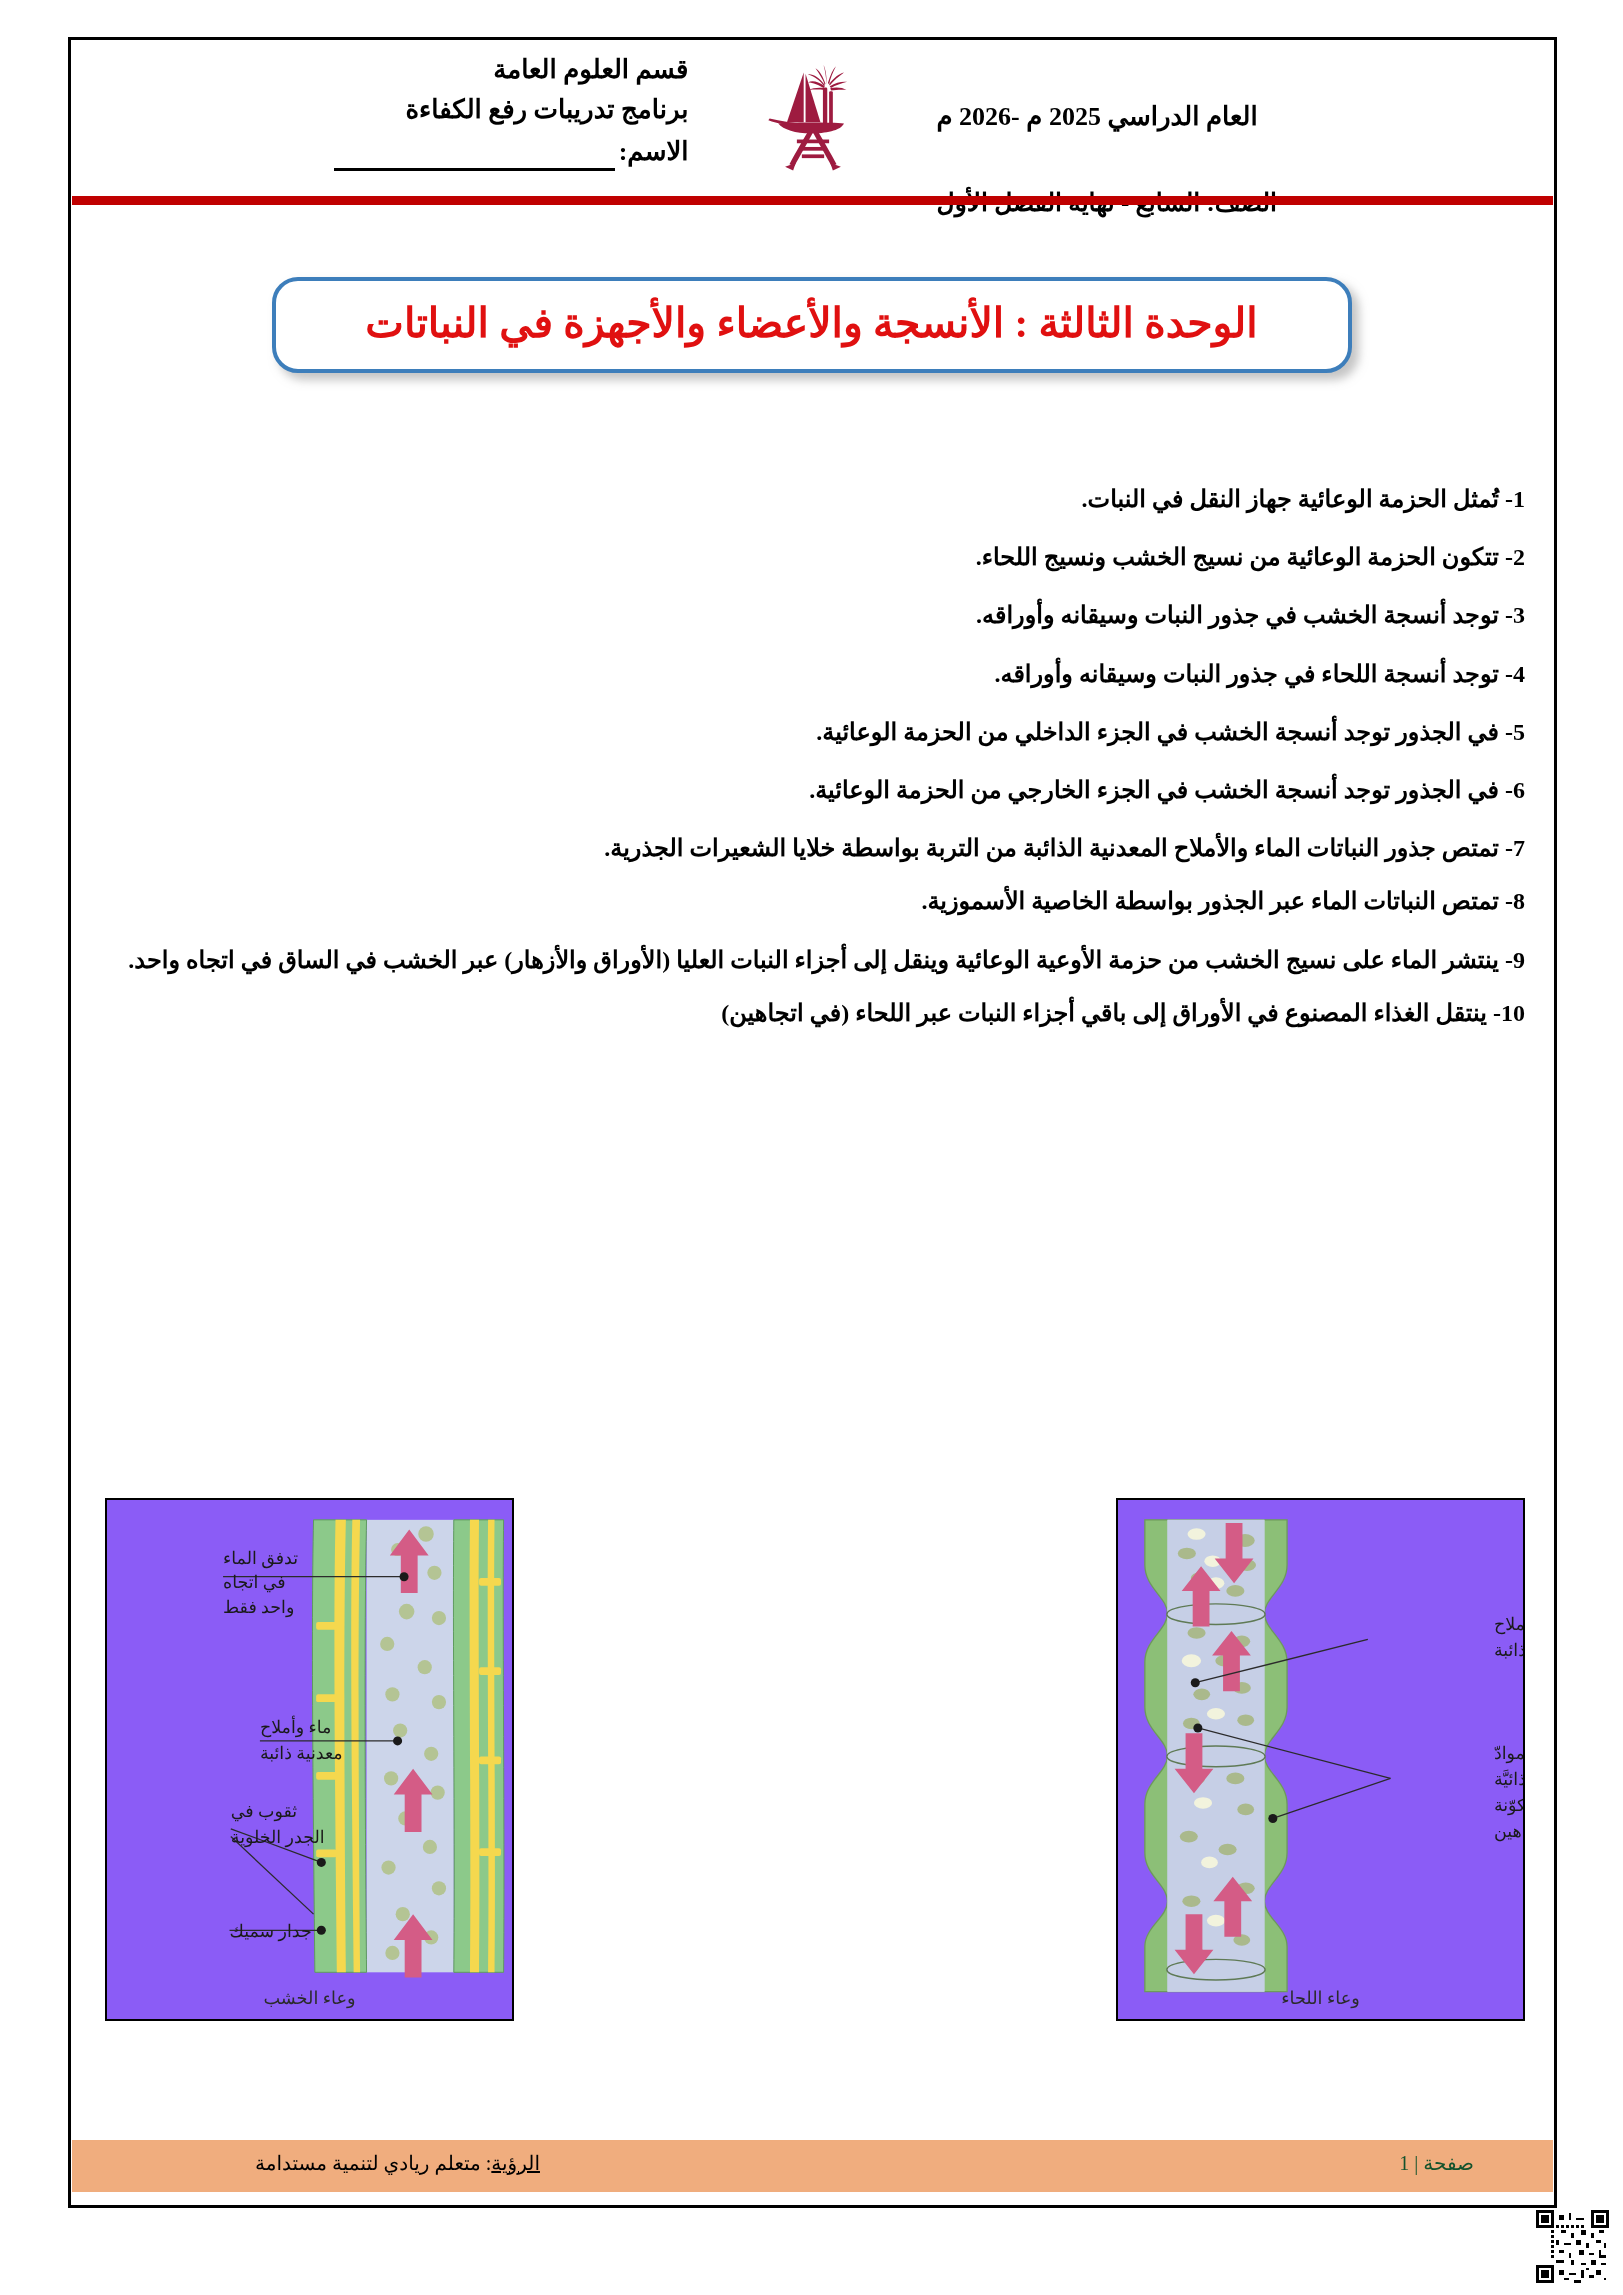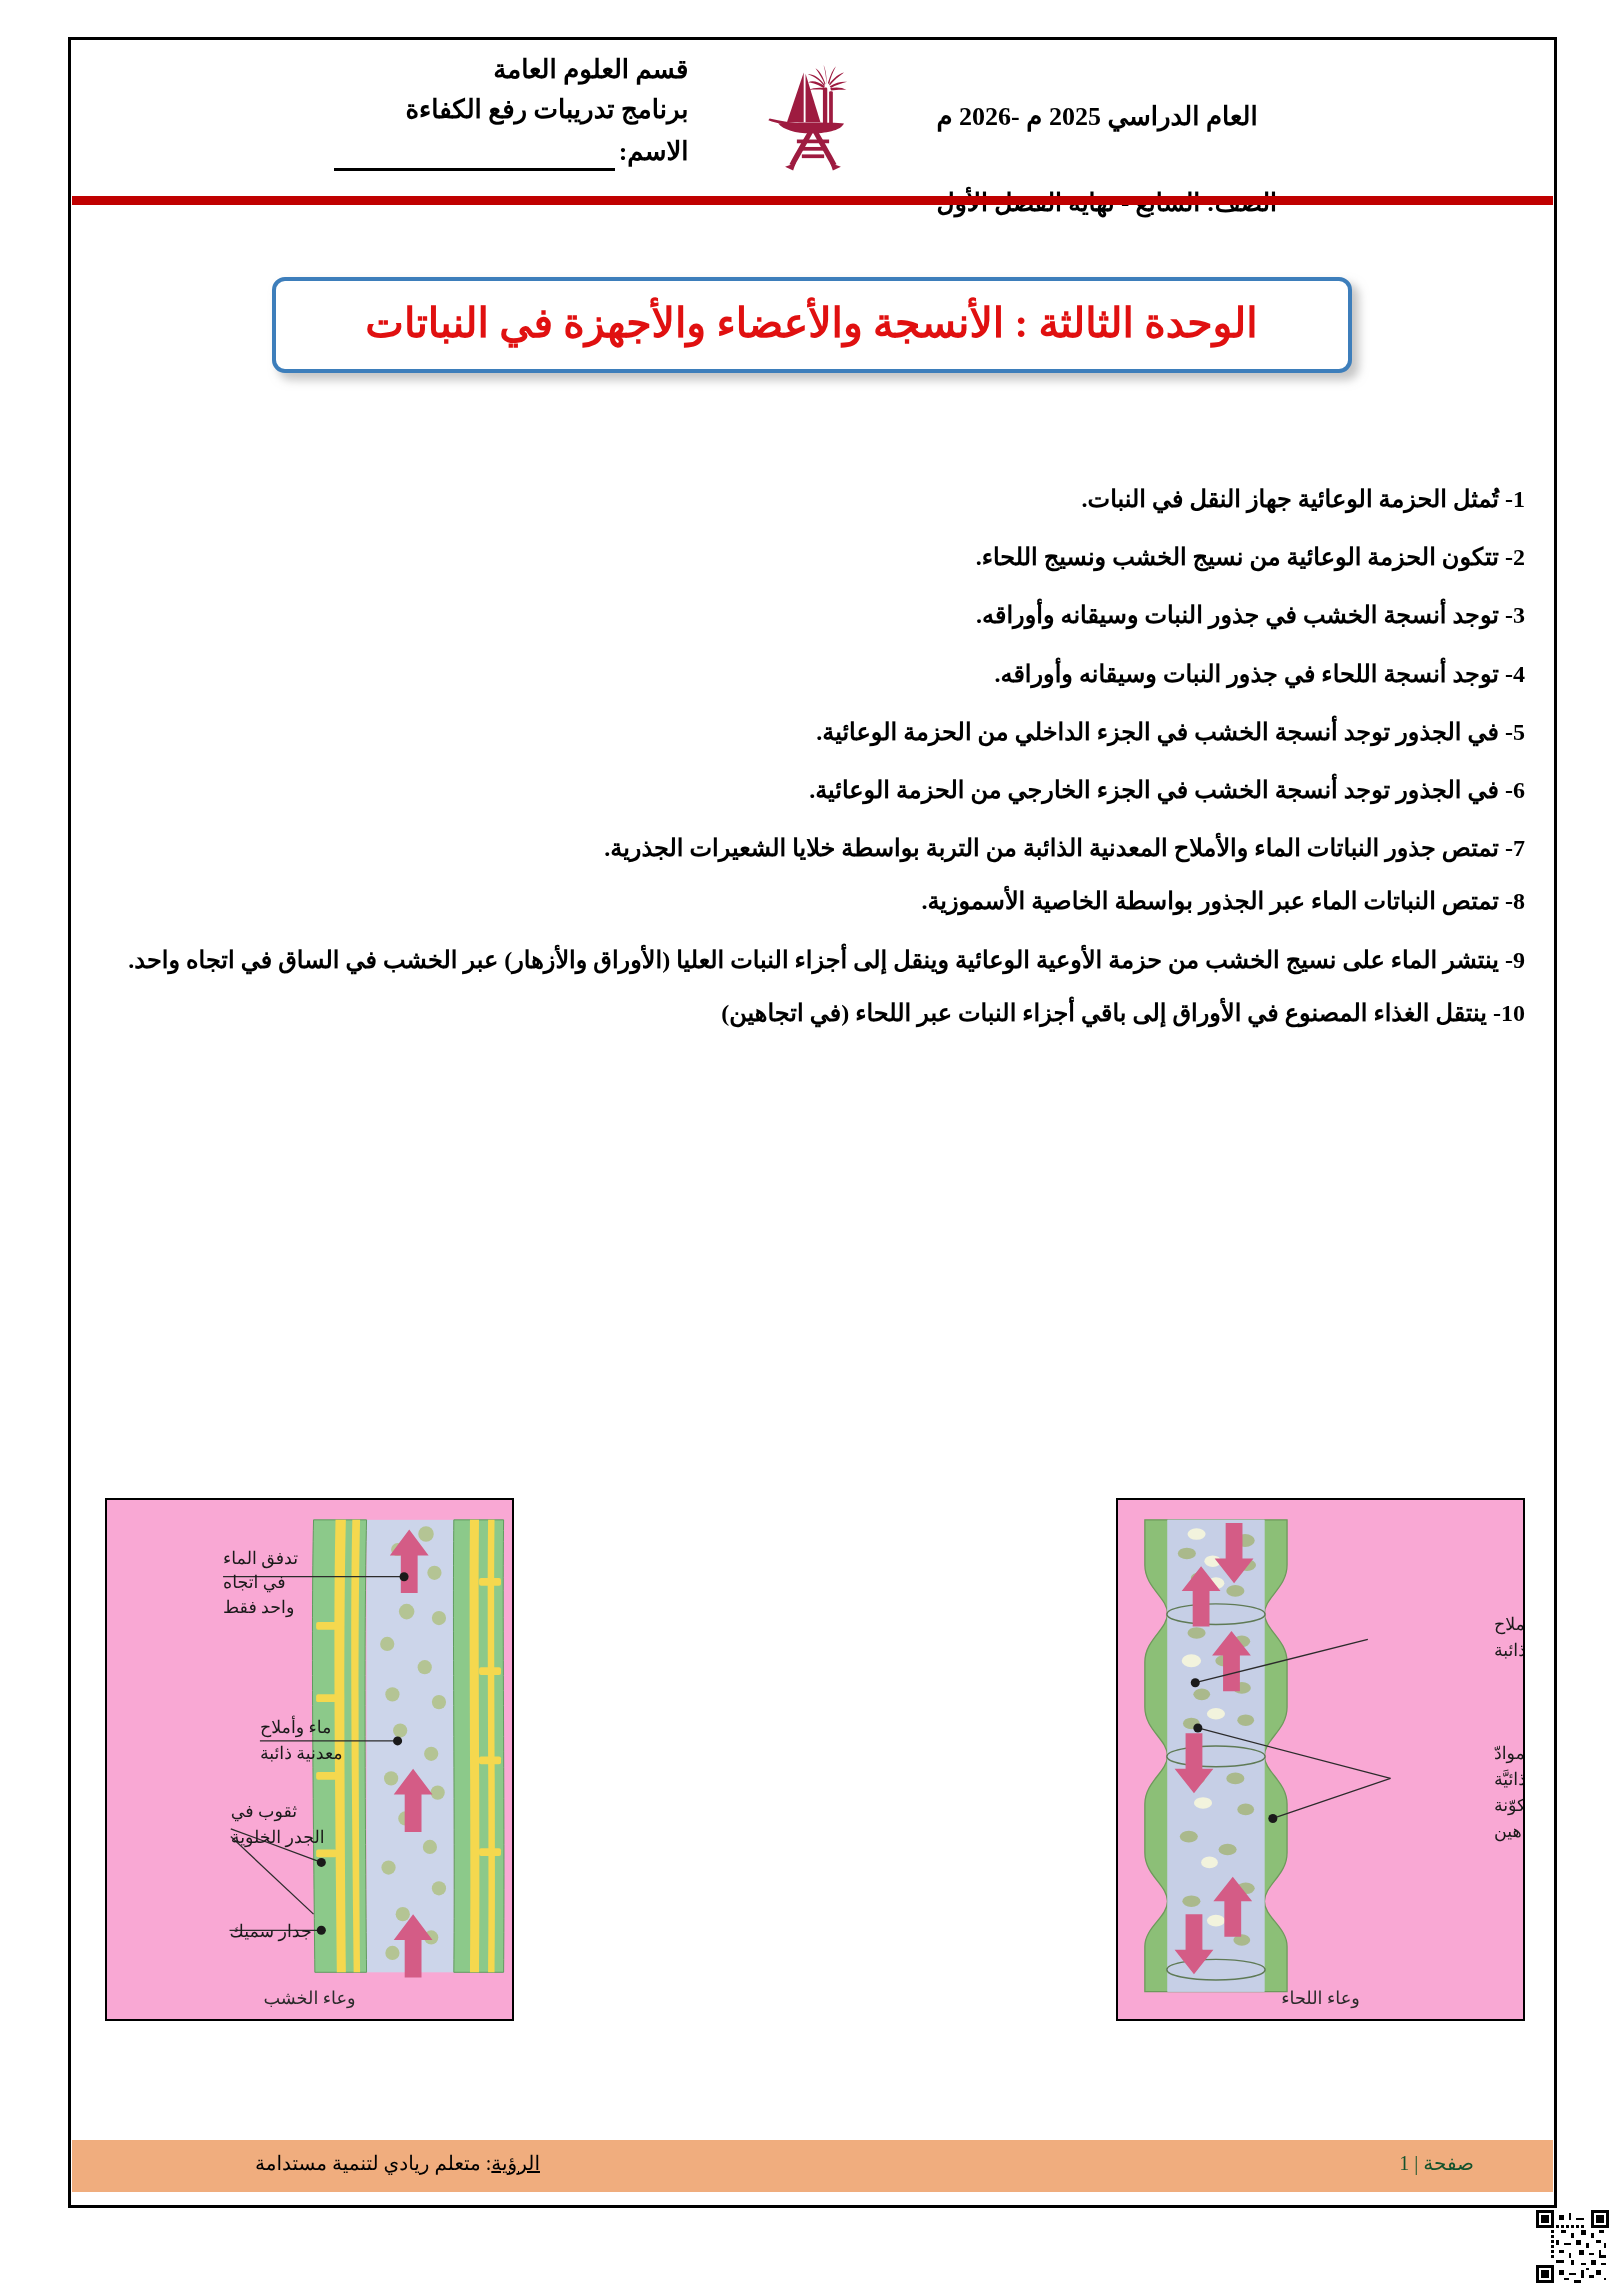--- a/index.html
+++ b/index.html
@@ -102,21 +102,21 @@
     display: flex;
     justify-content: center;
   }
   .title-shadow {
     position: relative;
     width: 1080px;
   }
   .title-box {
     position: relative;
     border: 4.6px solid #3d7ebb;
-    border-radius: 13px;
+    border-radius: 26px;
     background: #ffffff;
     padding: 18.3px 19.6px 22px 19.6px;
     text-align: center;
     box-shadow: 6.5px 6.5px 9.2px rgba(150,150,150,0.55);
     box-sizing: border-box;
   }
   .title-text {
     font-family: "Liberation Serif", "DejaVu Serif", serif;
     font-weight: bold;
     font-size: 41px;
@@ -153,21 +153,21 @@
     top: 1498px;
     width: 1420px;
     height: 543px;
     display: flex;
     flex-direction: row;
     justify-content: space-between;
     align-items: flex-start;
   }
   .fig {
     border: 2.6px solid #000000;
-    background: #f9a8d4;
+    background: #8b5cf6;
     box-sizing: border-box;
     position: relative;
   }
   .fig-phloem { width: 409px; height: 523px; }
   .fig-xylem  { width: 409px; height: 523px; }
   .fig-caption {
     position: absolute;
     bottom: 10.5px;
     width: 100%;
     text-align: center;

